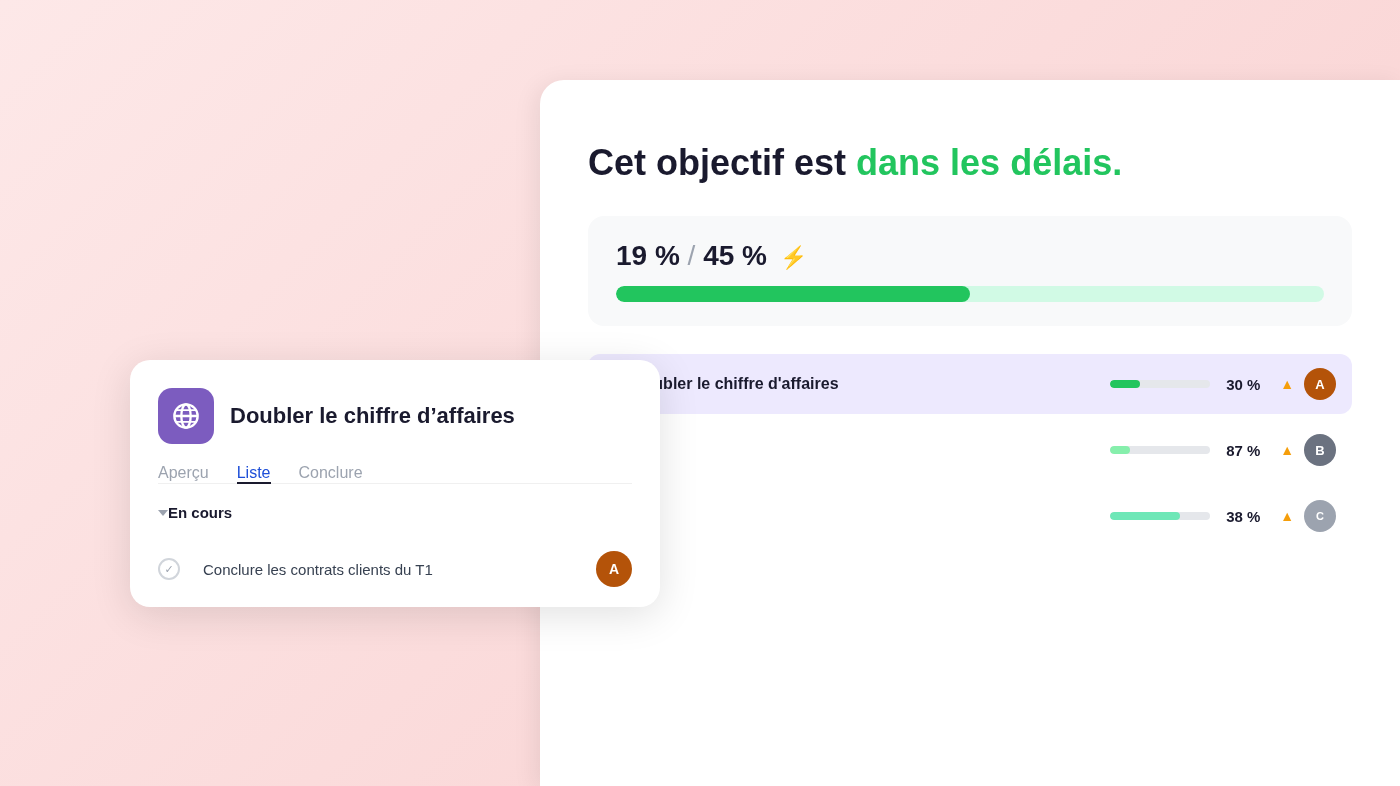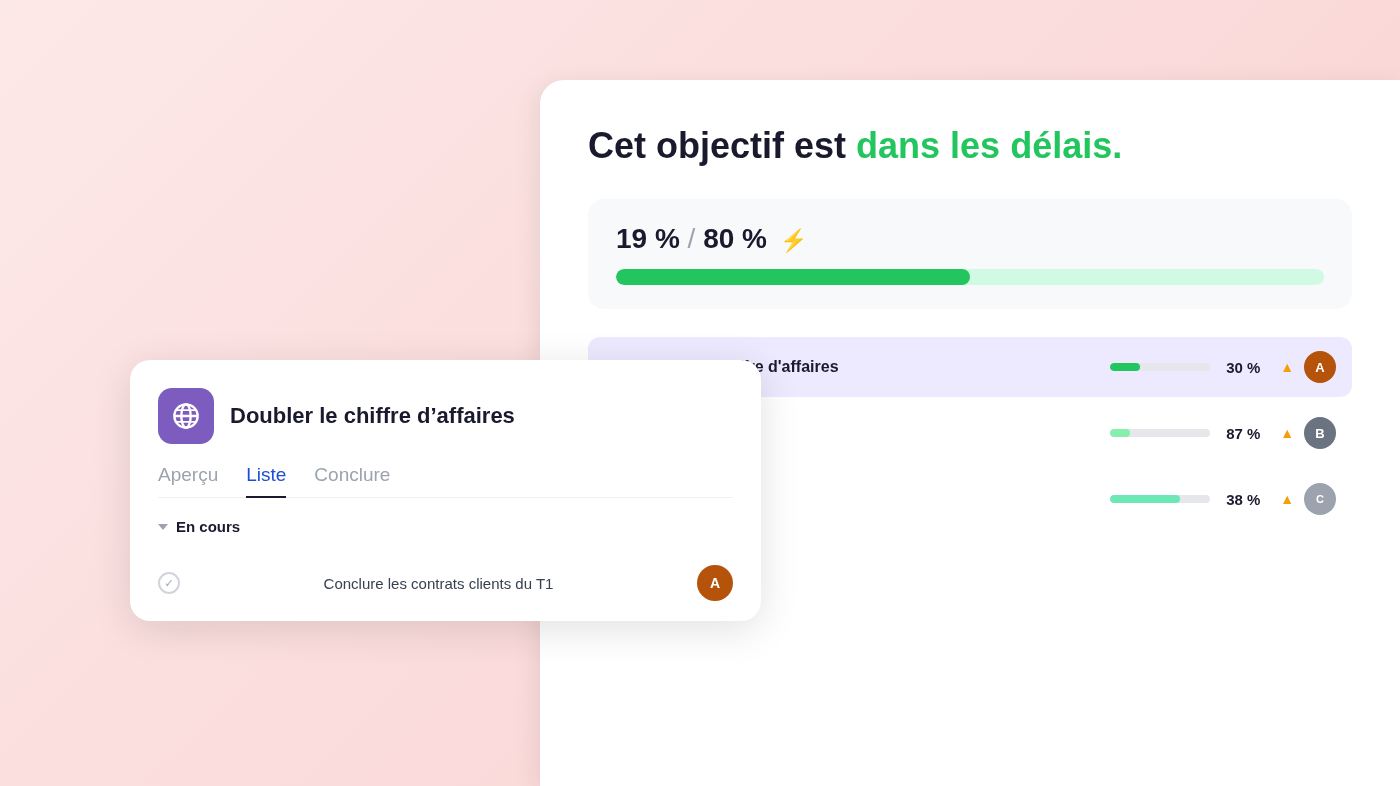--- a/index.html
+++ b/index.html
@@ -22,21 +22,21 @@
     
     .main-card {
       position: absolute;
       top: 80px;
       left: 540px;
       right: 0;
       bottom: 0;
       background: #ffffff;
       border-radius: 24px 0 0 0;
       box-shadow: -4px 4px 24px rgba(0,0,0,0.08);
-      padding: 44px 48px 32px 48px;
+      padding: 61px 48px 32px 48px;
       overflow: hidden;
     }
 
     .main-title {
       font-size: 36px;
       font-weight: 700;
       color: #1a1a2e;
       margin-bottom: 32px;
       line-height: 1.2;
     }
@@ -175,27 +175,26 @@
       font-weight: 600;
       color: white;
       flex-shrink: 0;
     }
 
     
     .left-card {
       position: absolute;
       top: 360px;
       left: 130px;
-      width: 631px;
+      width: 530px;
       background: #ffffff;
       border-radius: 20px;
       box-shadow: 0 8px 40px rgba(0,0,0,0.12);
       padding: 28px 28px 0 28px;
       overflow: hidden;
-      text-align: center;
     }
 
     .card-header {
       display: flex;
       align-items: center;
       gap: 16px;
       margin-bottom: 20px;
     }
 
     .card-icon {
@@ -223,50 +222,48 @@
 
     
     .tabs {
       display: flex;
       gap: 28px;
       border-bottom: 1px solid #f0f0f0;
       margin-bottom: 20px;
     }
 
     .tab {
-      font-size: 19px;
-      padding-bottom: 10px;
+      font-size: 16px;
       color: #9ca3af;
       font-weight: 500;
       cursor: pointer;
       border-bottom: 2px solid transparent;
       margin-bottom: -1px;
     }
 
     .tab.active {
       color: #1d4ed8;
       border-bottom: 2px solid #1a1a2e;
     }
 
     
     .en-cours-header {
       display: flex;
       align-items: center;
-      gap: 8px;
       font-size: 15px;
       font-weight: 600;
       color: #1a1a2e;
       margin-bottom: 14px;
     }
 
     
     .task-row {
       display: flex;
       align-items: center;
-      gap: 0;
+      gap: 23px;
       padding: 16px 0 20px 0;
     }
 
     .check-icon {
       width: 22px;
       height: 22px;
       border: 2px solid #d1d5db;
       border-radius: 50%;
       display: flex;
       align-items: center;
@@ -301,21 +298,21 @@
 <div class="main-card">
 
   <h1 class="main-title">
     <span>Cet objectif est </span><span class="on-time">dans les délais.</span>
   </h1>
 
   <div class="progress-section">
     <div class="progress-label">
       <span>19 %</span>
       <span class="divider"> / </span>
-      <span>80 %</span>
+      <span>45 %</span>
       <span class="lightning">⚡</span>
     </div>
     <div class="progress-bar-bg">
       <div class="progress-bar-fill" style="width: 50%"></div>
     </div>
   </div>
 
   <div class="projects-section">
 
     <div class="project-row highlighted">

